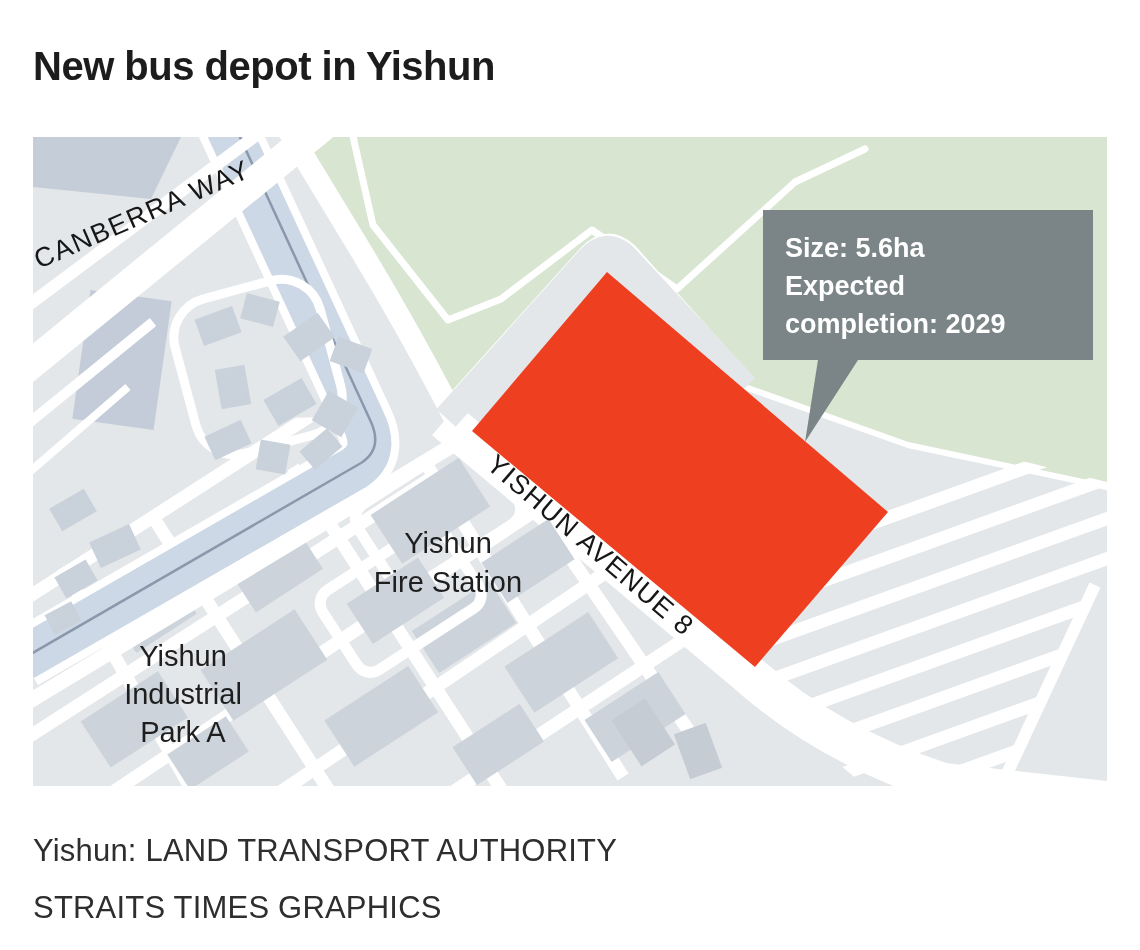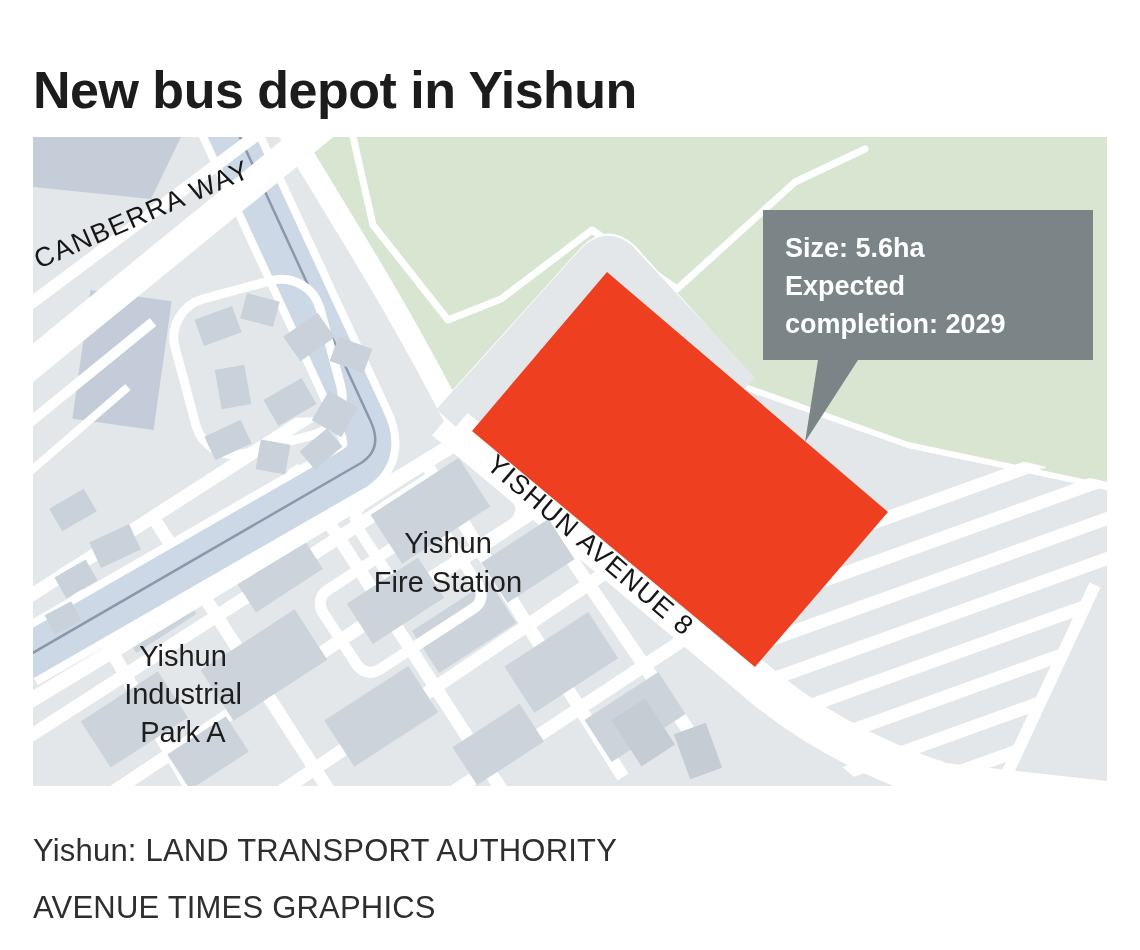--- a/index.html
+++ b/index.html
@@ -2,23 +2,22 @@
 <html><head>
 <meta charset="utf-8">
 <style>
   html,body{margin:0;padding:0;}
   body{
     width:1140px;height:950px;position:relative;background:#ffffff;
     font-family:"Liberation Sans", sans-serif;overflow:hidden;
   }
   .title{
     position:absolute;left:33px;top:44px;
-    font-size:52px;font-weight:700;color:#1c1c1c;letter-spacing:-0.5px;
+    font-size:40px;font-weight:700;color:#1c1c1c;letter-spacing:-0.5px;
     white-space:nowrap;
-    margin-top:16px;
   }
   .map-wrap{position:absolute;left:33px;top:137px;width:1074px;height:649px;}
   .source{
     position:absolute;left:33px;top:822px;color:#2e2e2e;font-size:31px;
     line-height:57px;letter-spacing:0.2px;
   }
   svg text{font-family:"Liberation Sans", sans-serif;}
   .maplabel{fill:#1e1e1e;font-size:29px;}
   .roadlabel{fill:#161616;font-size:27px;letter-spacing:1.5px;}
   .callout-text{fill:#ffffff;font-size:27px;font-weight:700;}
@@ -174,14 +173,14 @@
     <text class="callout-text" x="752" y="158">Expected</text>
     <text class="callout-text" x="752" y="196">completion: 2029</text>
   </g>
 
   </g>
 </svg>
 </div>
 
 <div class="source">
   <div>Yishun: LAND TRANSPORT AUTHORITY</div>
-  <div>AVENUE TIMES GRAPHICS</div>
+  <div>STRAITS TIMES GRAPHICS</div>
 </div>
 
 </body></html>

